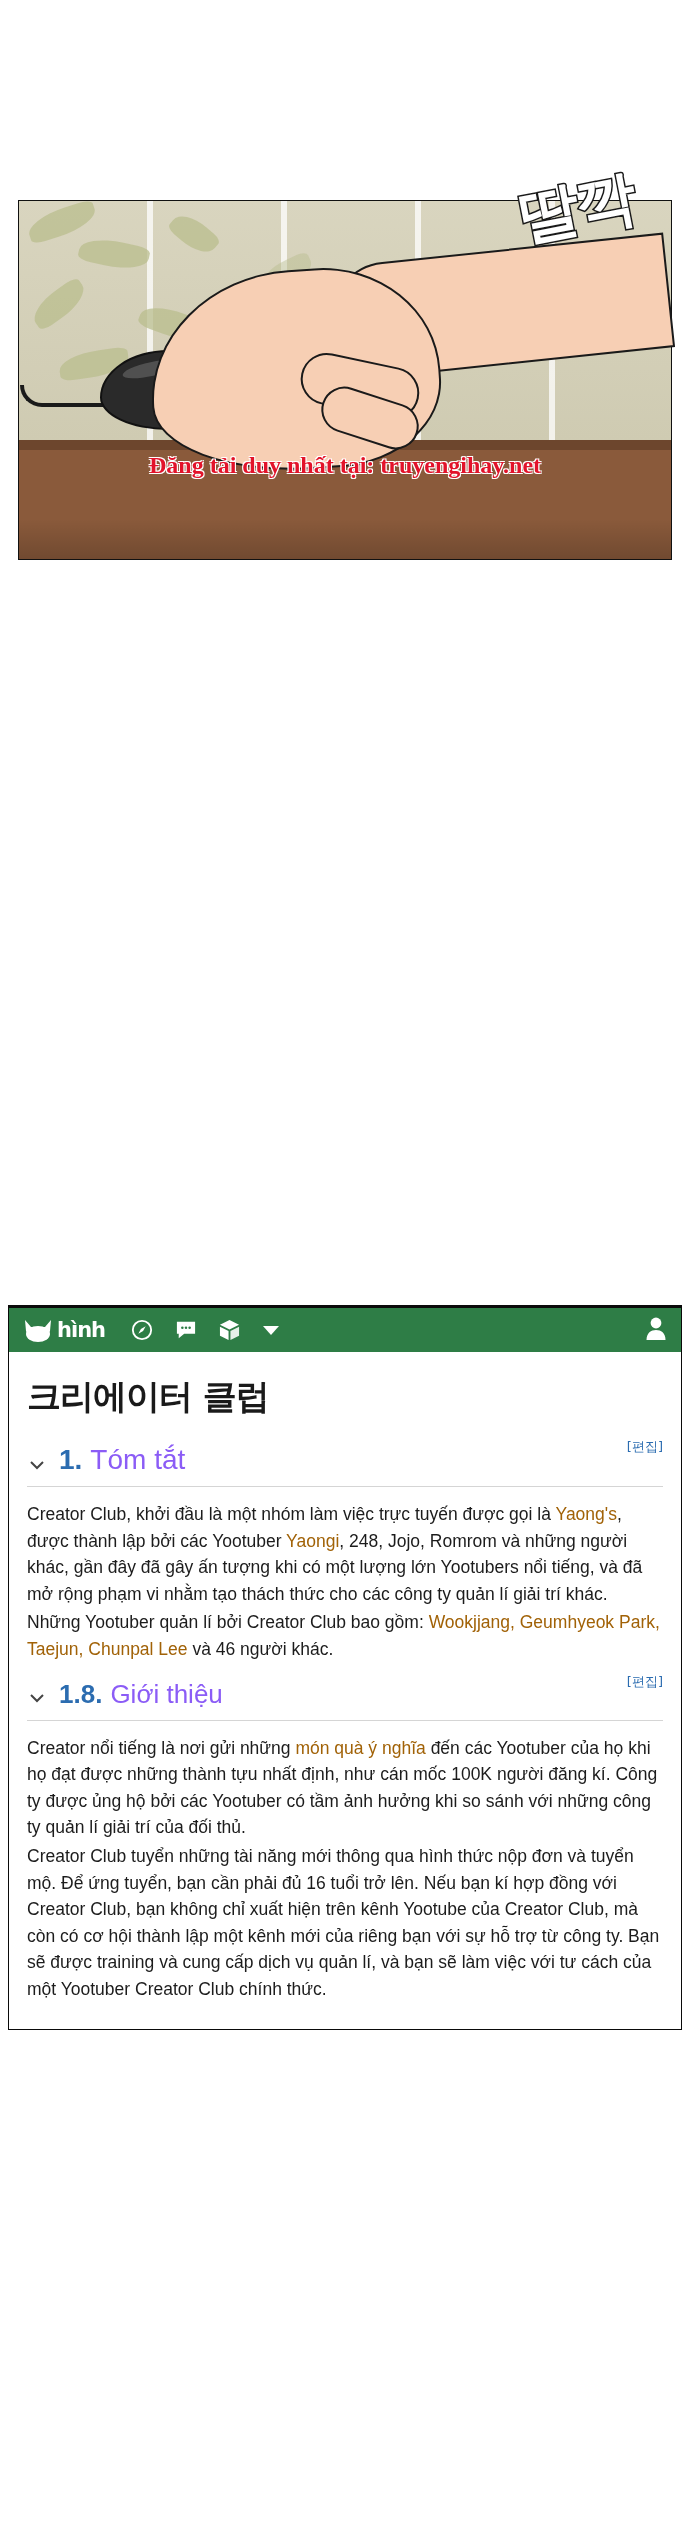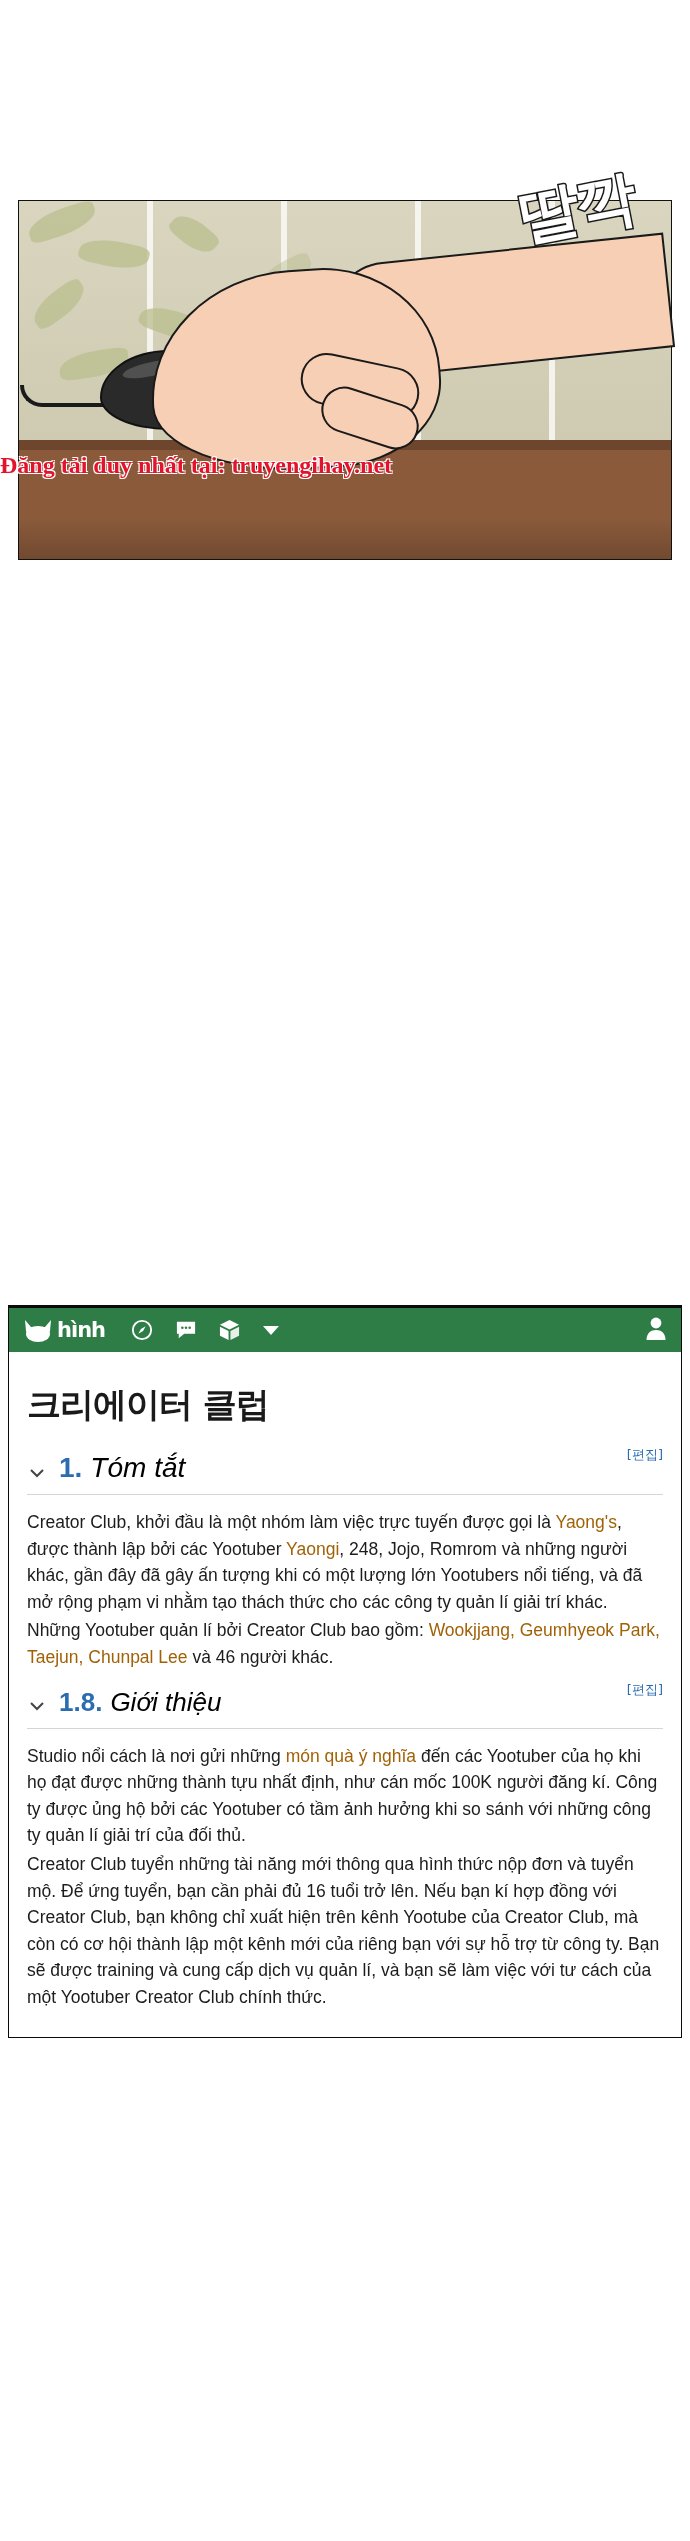--- a/index.html
+++ b/index.html
@@ -149,20 +149,21 @@
     paint-order: stroke fill;
     font-family: "DejaVu Sans", sans-serif;
     white-space: nowrap;
   }
 
   
   .watermark {
     position: absolute;
     left: 0; top: 452px;
     width: 690px;
+    text-align: center;
     font-size: 24px;
     font-weight: 700;
     color: #e2132a;
     z-index: 20;
     font-family: "Liberation Serif", serif;
     text-shadow:
       -1px -1px 0 #fff, 1px -1px 0 #fff,
       -1px 1px 0 #fff, 1px 1px 0 #fff;
   }
 
@@ -196,21 +197,21 @@
     font-size: 21px;
     font-weight: 700;
     letter-spacing: -1px;
     font-family: "DejaVu Sans", sans-serif;
   }
   .hdr-icons { display: flex; align-items: center; gap: 22px; }
   .hdr-icons svg { display: block; }
   .hdr-spacer { flex: 1; }
   .user-icon { margin-left: auto; }
 
-  .wiki-body { padding: 0 16px 14px 16px; margin-top: 8px; }
+  .wiki-body { padding: 0 16px 14px 16px; }
 
   .page-title {
     font-size: 34px;
     font-weight: 700;
     color: #1a1a1a;
     letter-spacing: -1px;
     padding: 22px 2px 10px 2px;
     font-family: "DejaVu Sans", sans-serif;
   }
 
@@ -225,21 +226,21 @@
     margin-right: 12px;
     align-self: center;
   }
   .sec-num {
     color: #2b6cb0;
     font-weight: 700;
     margin-right: 8px;
   }
   .sec-h1 { font-size: 28px; }
   .sec-h2 { font-size: 26px; }
-  .sec-title { color: #000000; font-weight: 400; font-style: italic; }
+  .sec-title { color: #8b5cf6; font-weight: 400; }
   .sec-h1 .sec-num, .sec-h2 .sec-num { font-weight: 700; }
   .edit-link {
     position: absolute;
     right: 2px;
     top: 8px;
     font-size: 13px;
     color: #2b6cb0;
     font-family: "DejaVu Sans", sans-serif;
     cursor: pointer;
   }
@@ -377,21 +378,21 @@
           <path d="M4 7 L10 13 L16 7" fill="none" stroke="#444" stroke-width="2"></path>
         </svg>
       </span>
       <span class="sec-num">1.8.</span>
       <span class="sec-title">Giới thiệu</span>
       <span class="edit-link">[편집]</span>
     </div>
     <div class="rule"></div>
 
     <p class="para">
-      <span>Studio nổi cách là nơi gửi những </span><span class="wlink">món quà ý nghĩa</span><span> đến các Yootuber của họ khi họ đạt được những thành tựu nhất định, như cán mốc 100K người đăng kí. Công ty được ủng hộ bởi các Yootuber có tầm ảnh hưởng khi so sánh với những công ty quản lí giải trí của đối thủ.</span>
+      <span>Creator nổi tiếng là nơi gửi những </span><span class="wlink">món quà ý nghĩa</span><span> đến các Yootuber của họ khi họ đạt được những thành tựu nhất định, như cán mốc 100K người đăng kí. Công ty được ủng hộ bởi các Yootuber có tầm ảnh hưởng khi so sánh với những công ty quản lí giải trí của đối thủ.</span>
     </p>
     <p class="para">
       <span>Creator Club tuyển những tài năng mới thông qua hình thức nộp đơn và tuyển mộ. Để ứng tuyển, bạn cần phải đủ 16 tuổi trở lên. Nếu bạn kí hợp đồng với Creator Club, bạn không chỉ xuất hiện trên kênh Yootube của Creator Club, mà còn có cơ hội thành lập một kênh mới của riêng bạn với sự hỗ trợ từ công ty. Bạn sẽ được training và cung cấp dịch vụ quản lí, và bạn sẽ làm việc với tư cách của một Yootuber Creator Club chính thức.</span>
     </p>
 
     <div class="gap-bottom"></div>
   </div>
 </div>
 
 </body></html>

